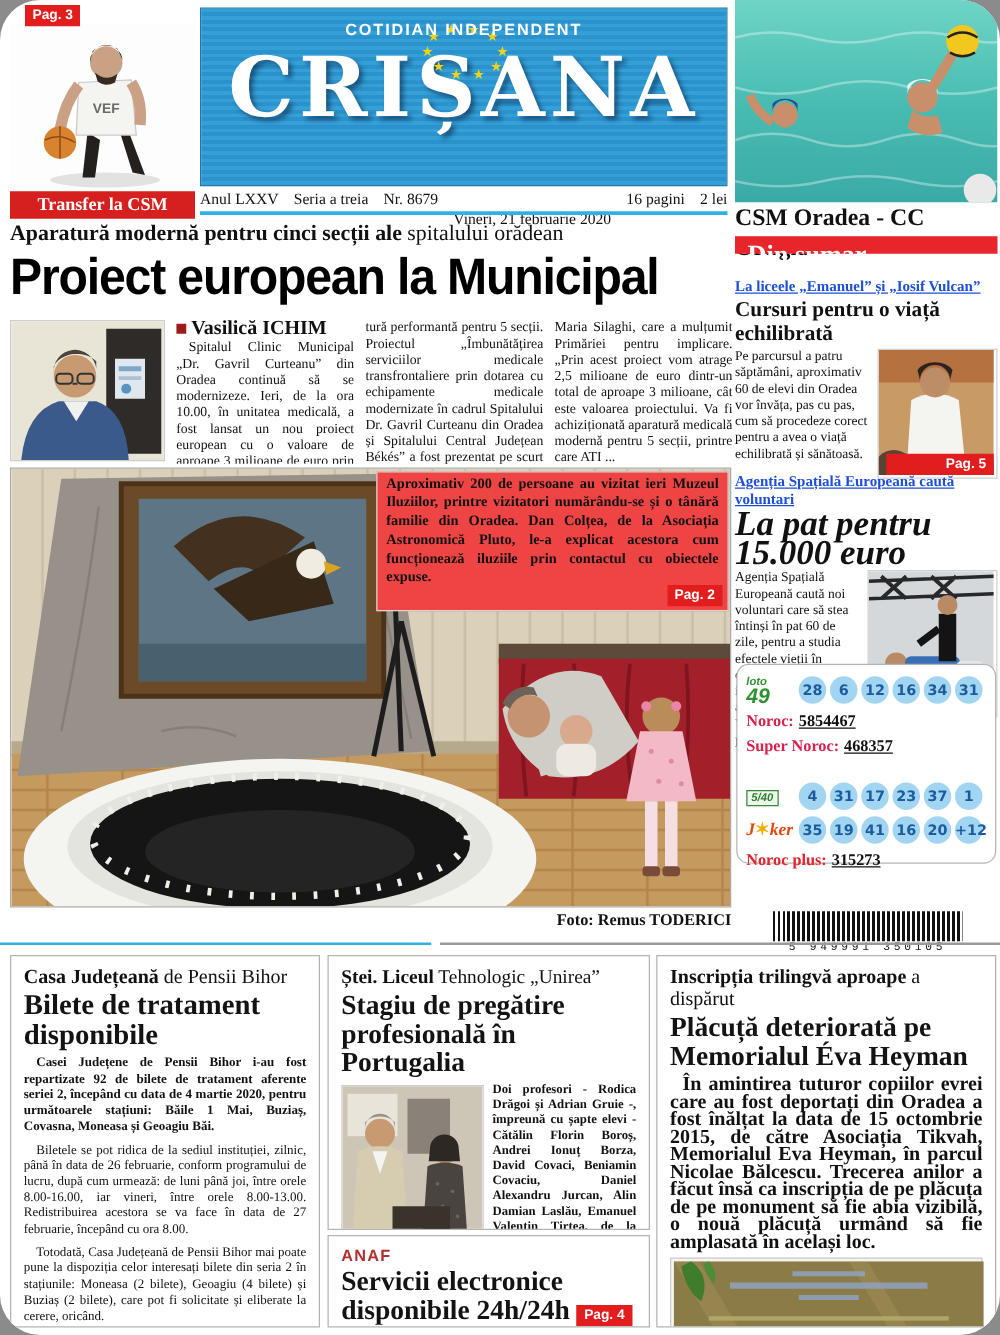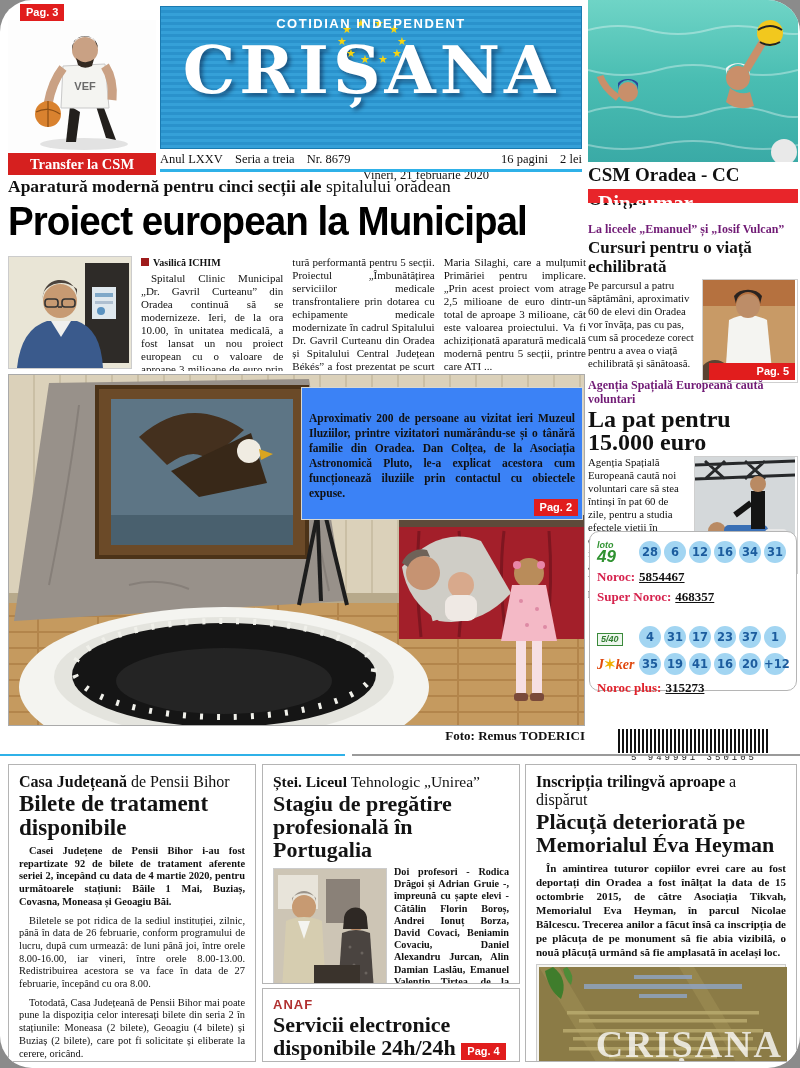--- a/index.html
+++ b/index.html
@@ -28,23 +28,23 @@
   .infobar .b{font-weight:normal;margin-top:31px;}
   .rule-cyan{position:absolute;left:160px;top:169px;width:422px;height:3px;background:#2fb1e8;}
   
   .waterpolo{position:absolute;left:588px;top:0;width:210px;height:162px;}
   .match-title{position:absolute;left:588px;top:163px;width:210px;
     font:bold 19px/24px "Liberation Serif",serif;}
   .din-sumar{position:absolute;left:588px;top:189px;width:210px;height:14px;background:#e8252a;
     color:#fff;font:bold 21px/29px "Liberation Serif",serif;padding-left:10px;box-sizing:border-box;}
   
   .sb-item{position:absolute;left:588px;width:210px;}
-  .sb-kicker{color:#701a75;font-weight:bold;font-size:12px;line-height:14px;margin-bottom:2px;}
+  .sb-kicker{color:#1d4ed8;font-weight:bold;font-size:12px;line-height:14px;margin-bottom:2px;text-decoration:underline;}
   .sb-title1{font-weight:bold;font-size:17px;line-height:19px;margin-bottom:3px;}
-  .sb-title2{font-weight:bold;font-size:24px;line-height:23px;margin-bottom:2px;}
+  .sb-title2{font-weight:bold;font-size:28px;line-height:23px;margin-bottom:2px;font-style:italic;}
   .sb-body{font-size:10.8px;line-height:13px;text-align:left;}
   .sb-photo{float:right;position:relative;margin:0 0 2px 6px;border:1px solid #cfcfcf;}
   .sb-photo .pag-badge{position:absolute;right:2px;bottom:2px;padding-left:48px;}
   
   .lottery{position:absolute;left:589px;top:531px;width:208px;height:160px;border:1px solid #b5b5b5;
     border-radius:10px;box-sizing:border-box;padding:8px 7px;background:#fff;}
   .lot-row{display:flex;align-items:center;margin-bottom:5px;}
   .ball{display:inline-block;width:22px;height:22px;border-radius:50%;background:#a2d5f2;
     color:#1c5c9e;font:bold 11.5px/22px "DejaVu Sans",sans-serif;text-align:center;margin-right:3px;}
   .loto-logo{width:42px;color:#2f9230;font-style:italic;line-height:10px;}
@@ -66,28 +66,28 @@
   
   .kicker{position:absolute;left:8px;top:176px;width:578px;font-size:17.5px;line-height:20px;}
   .kicker b{font-weight:bold;}
   .headline{position:absolute;left:8px;top:197px;width:578px;height:52px;overflow:visible;}
   .headline span{display:inline-block;white-space:nowrap;color:#000;
     font:bold 41px/48px "Liberation Sans",sans-serif;letter-spacing:-1px;
     transform:scaleX(.94);transform-origin:0 50%;}
   .article-row{position:absolute;left:8px;top:256px;width:578px;height:115px;display:flex;gap:9px;}
   .article-photo{width:124px;height:113px;flex:none;border:1px solid #ccc;box-sizing:border-box;}
   .art-col{flex:1;font-size:11px;line-height:13px;text-align:justify;overflow:hidden;}
-  .byline{font-size:10px;font-weight:bold;margin-bottom:3px;}
+  .byline{font-size:16px;font-weight:bold;margin-bottom:3px;}
   .bullet{display:inline-block;width:8px;height:8px;background:#9e1b1b;margin-right:4px;}
   .indent{text-indent:10px;display:block;}
   
   .bigphoto{position:absolute;left:8px;top:374px;width:577px;height:352px;border:1px solid #aaa;
     box-sizing:border-box;overflow:hidden;}
-  .caption-box{position:absolute;right:1px;top:12px;width:282px;background:#3b82f6;
-    border:1px solid #d8d8d2;box-sizing:border-box;padding:23px 7px 18px;
+  .caption-box{position:absolute;right:1px;top:2px;width:282px;background:#ef4444;
+    border:1px solid #d8d8d2;box-sizing:border-box;padding:2px 7px 18px;
     font:bold 11.5px/15px "Liberation Serif",serif;text-align:justify;z-index:2;}
   .caption-box .pag-badge{position:absolute;right:4px;bottom:3px;}
   .photo-credit{position:absolute;left:8px;top:728px;width:577px;text-align:right;
     font:bold 13px "Liberation Serif",serif;}
   .sep-cyan{position:absolute;left:0;top:754px;width:345px;height:2px;background:#2fb1e8;}
   .sep-gray{position:absolute;left:352px;top:754px;width:448px;height:2px;background:#9a9a9a;}
   
   .box{position:absolute;border:1px solid #b4b4b4;background:#fff;box-sizing:border-box;
     padding:8px 10px;overflow:hidden;}
   .box-left{left:8px;top:764px;width:248px;height:298px;}
@@ -101,21 +101,21 @@
   .box p{margin:0 0 6px;font-size:10.4px;line-height:12.7px;text-align:justify;text-indent:10px;}
   .box p.lead{font-weight:bold;}
   .cont2{text-align:right;}
   .cont2 span{display:inline-block;font:bold italic 10px "Liberation Serif",serif;
     border-top:1px solid #555;padding-top:1px;}
   .mid-body{position:relative;font-weight:bold;font-size:10.2px;line-height:12.2px;
     text-align:justify;}
   .mid-photo{float:left;width:114px;height:124px;margin:2px 7px 2px 0;border:1px solid #ccc;
     box-sizing:border-box;}
   .anaf-kicker{font:bold 13px "Liberation Sans",sans-serif;color:#b03030;letter-spacing:1px;}
-  .right-body{font-weight:bold;font-size:11px;line-height:14px;text-align:justify;text-indent:10px;}
+  .right-body{font-weight:bold;font-size:16px;line-height:14px;text-align:justify;text-indent:10px;}
   .plaque-frame{margin-top:5px;border:1px solid #ccc;background:#f4f3ef;padding:2px;}
   svg{display:block;}
 </style>
 </head>
 <body>
 
 <div id="page">
 
   <span class="pag-badge promo-badge">Pag. 3</span>
   <div class="promo-photo">

